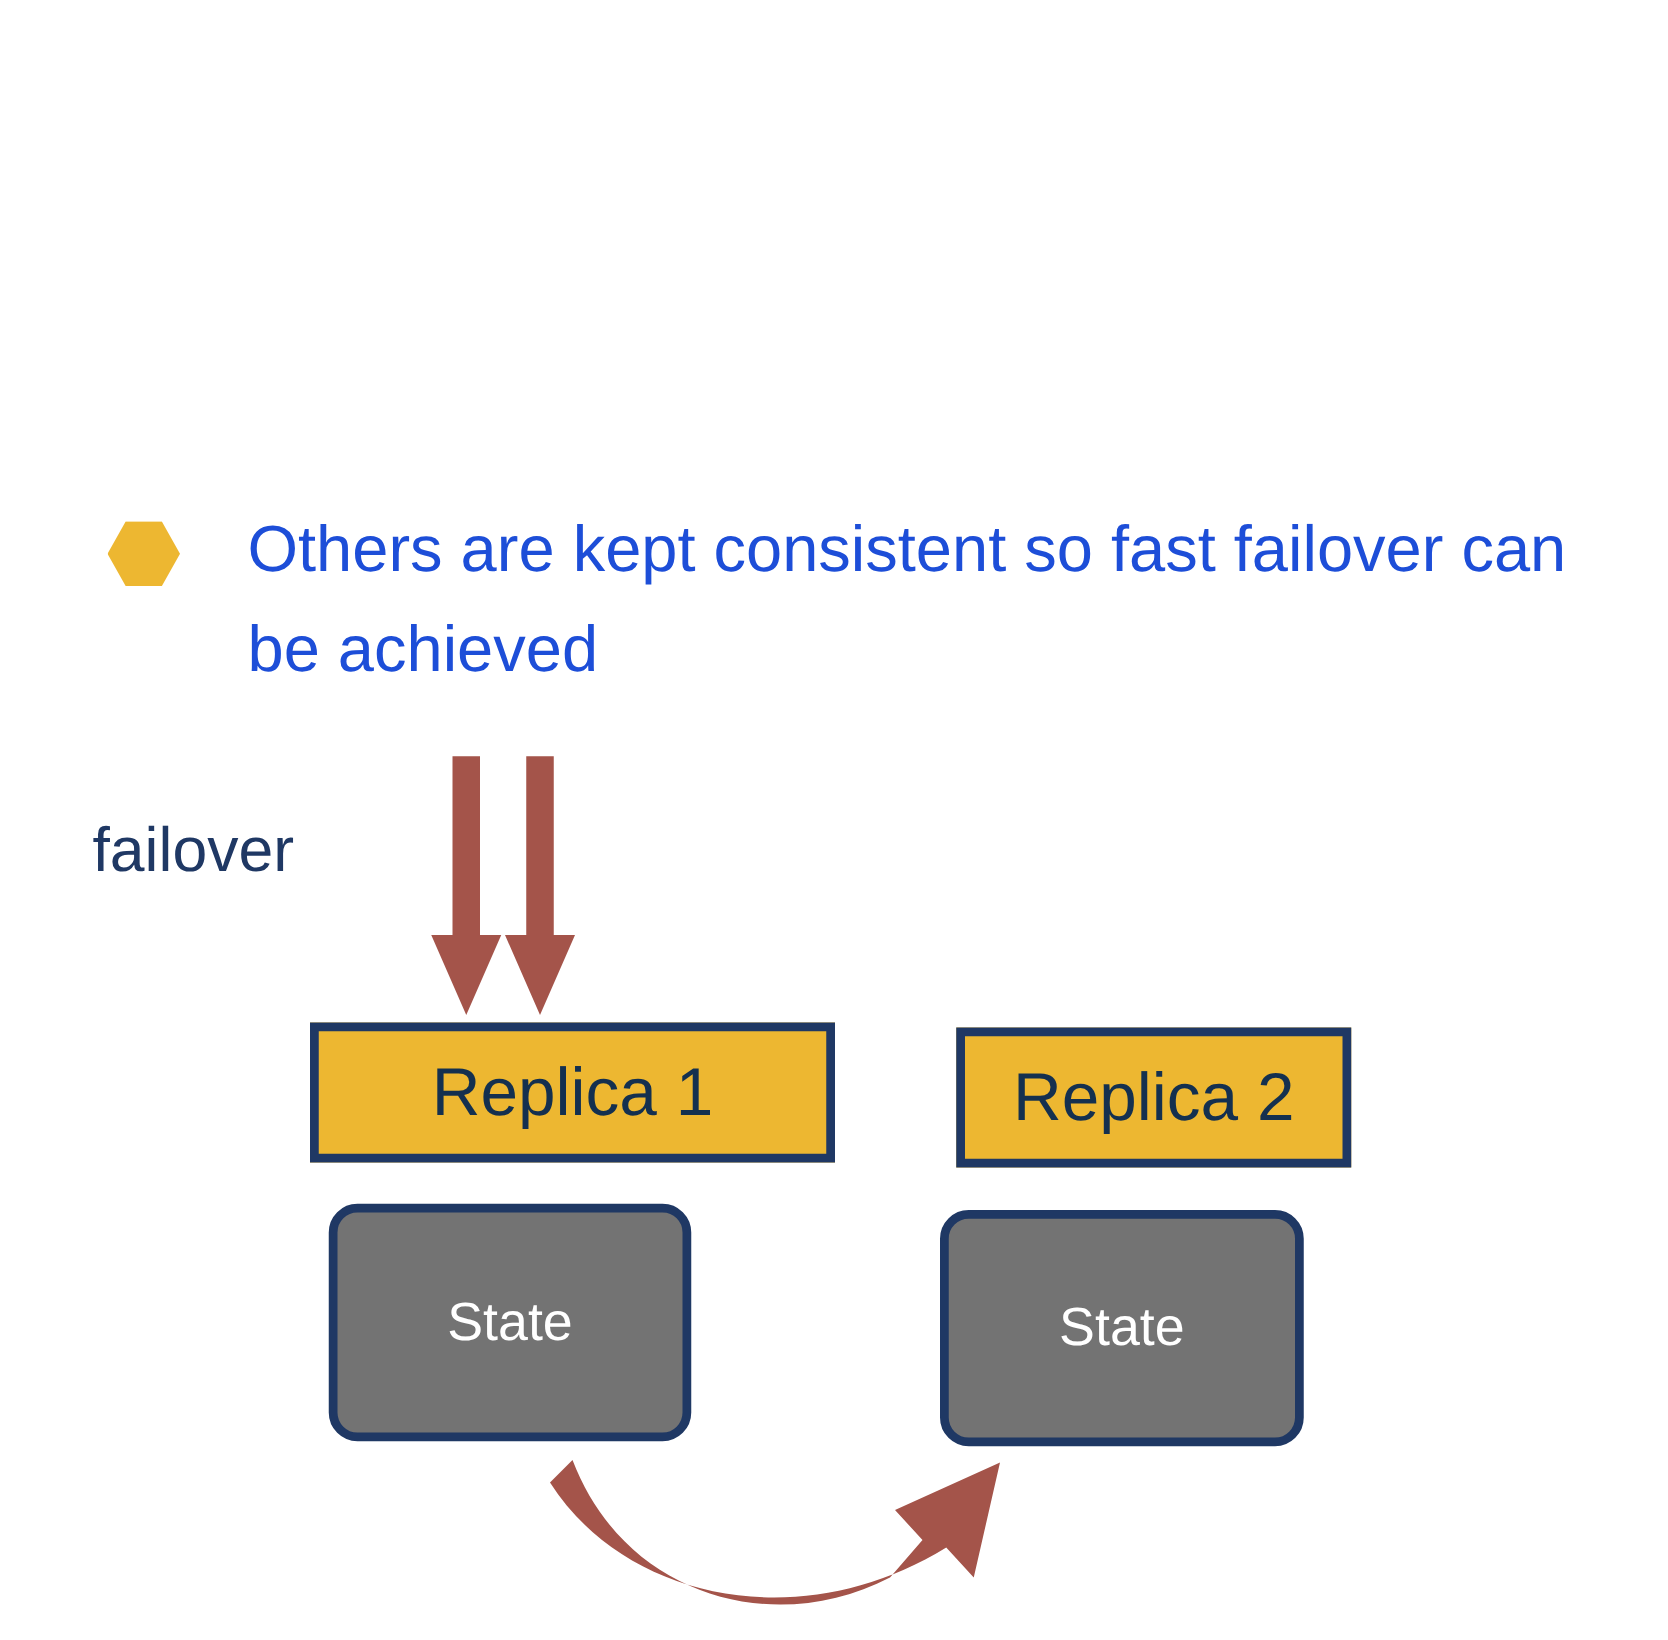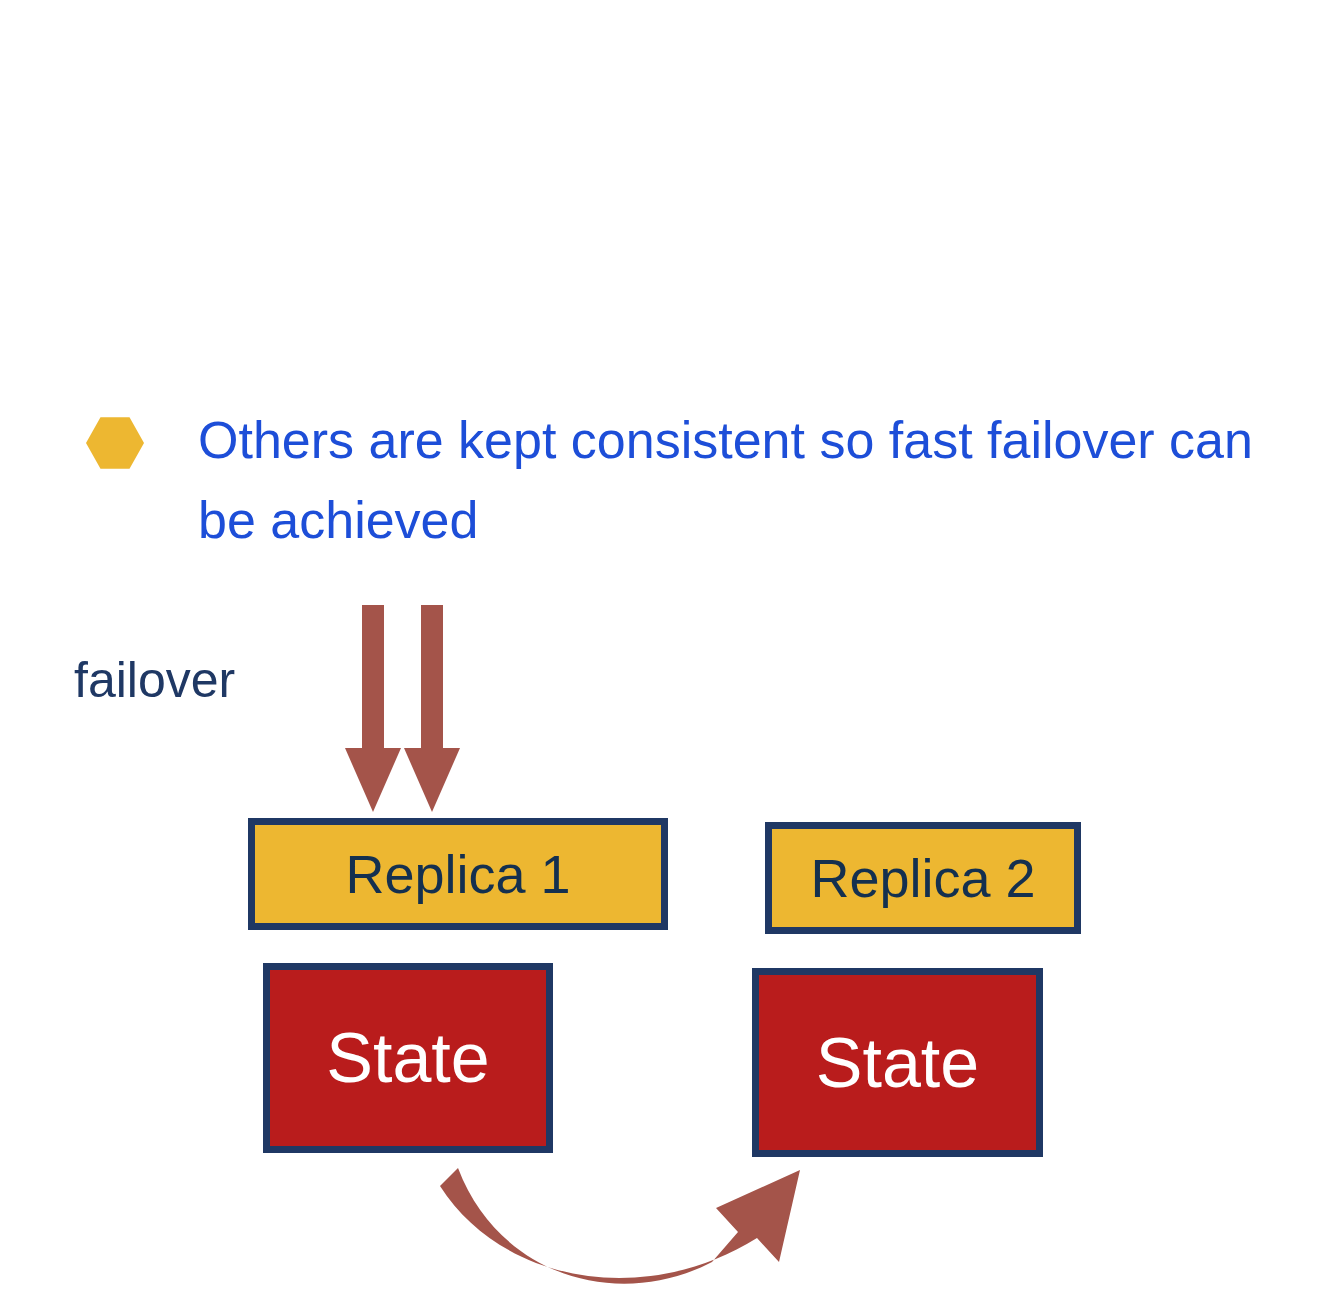--- a/index.html
+++ b/index.html
@@ -106,24 +106,25 @@
   }
 
   .replica-box {
     background: #edb731;
     color: #14304f;
     font-size: 54px;
     line-height: 1;
   }
 
   .state-box {
-    background: #b91c1c;
+    background: #737373;
     color: #ffffff;
-    font-size: 70px;
+    font-size: 43px;
     line-height: 1;
+    border-radius: 23px;
   }
 
   #replica1-box { left: 248px; top: 818px; width: 420px; height: 112px; }
   #replica2-box { left: 723px; top: 822px; width: 316px; height: 112px; margin-left: 42px; }
   #state1-box   { left: 263px; top: 963px; width: 290px; height: 190px; }
   #state2-box   { left: 752px; top: 968px; width: 291px; height: 189px; }
 
   .arrow-layer {
     position: absolute;
     left: 0;

